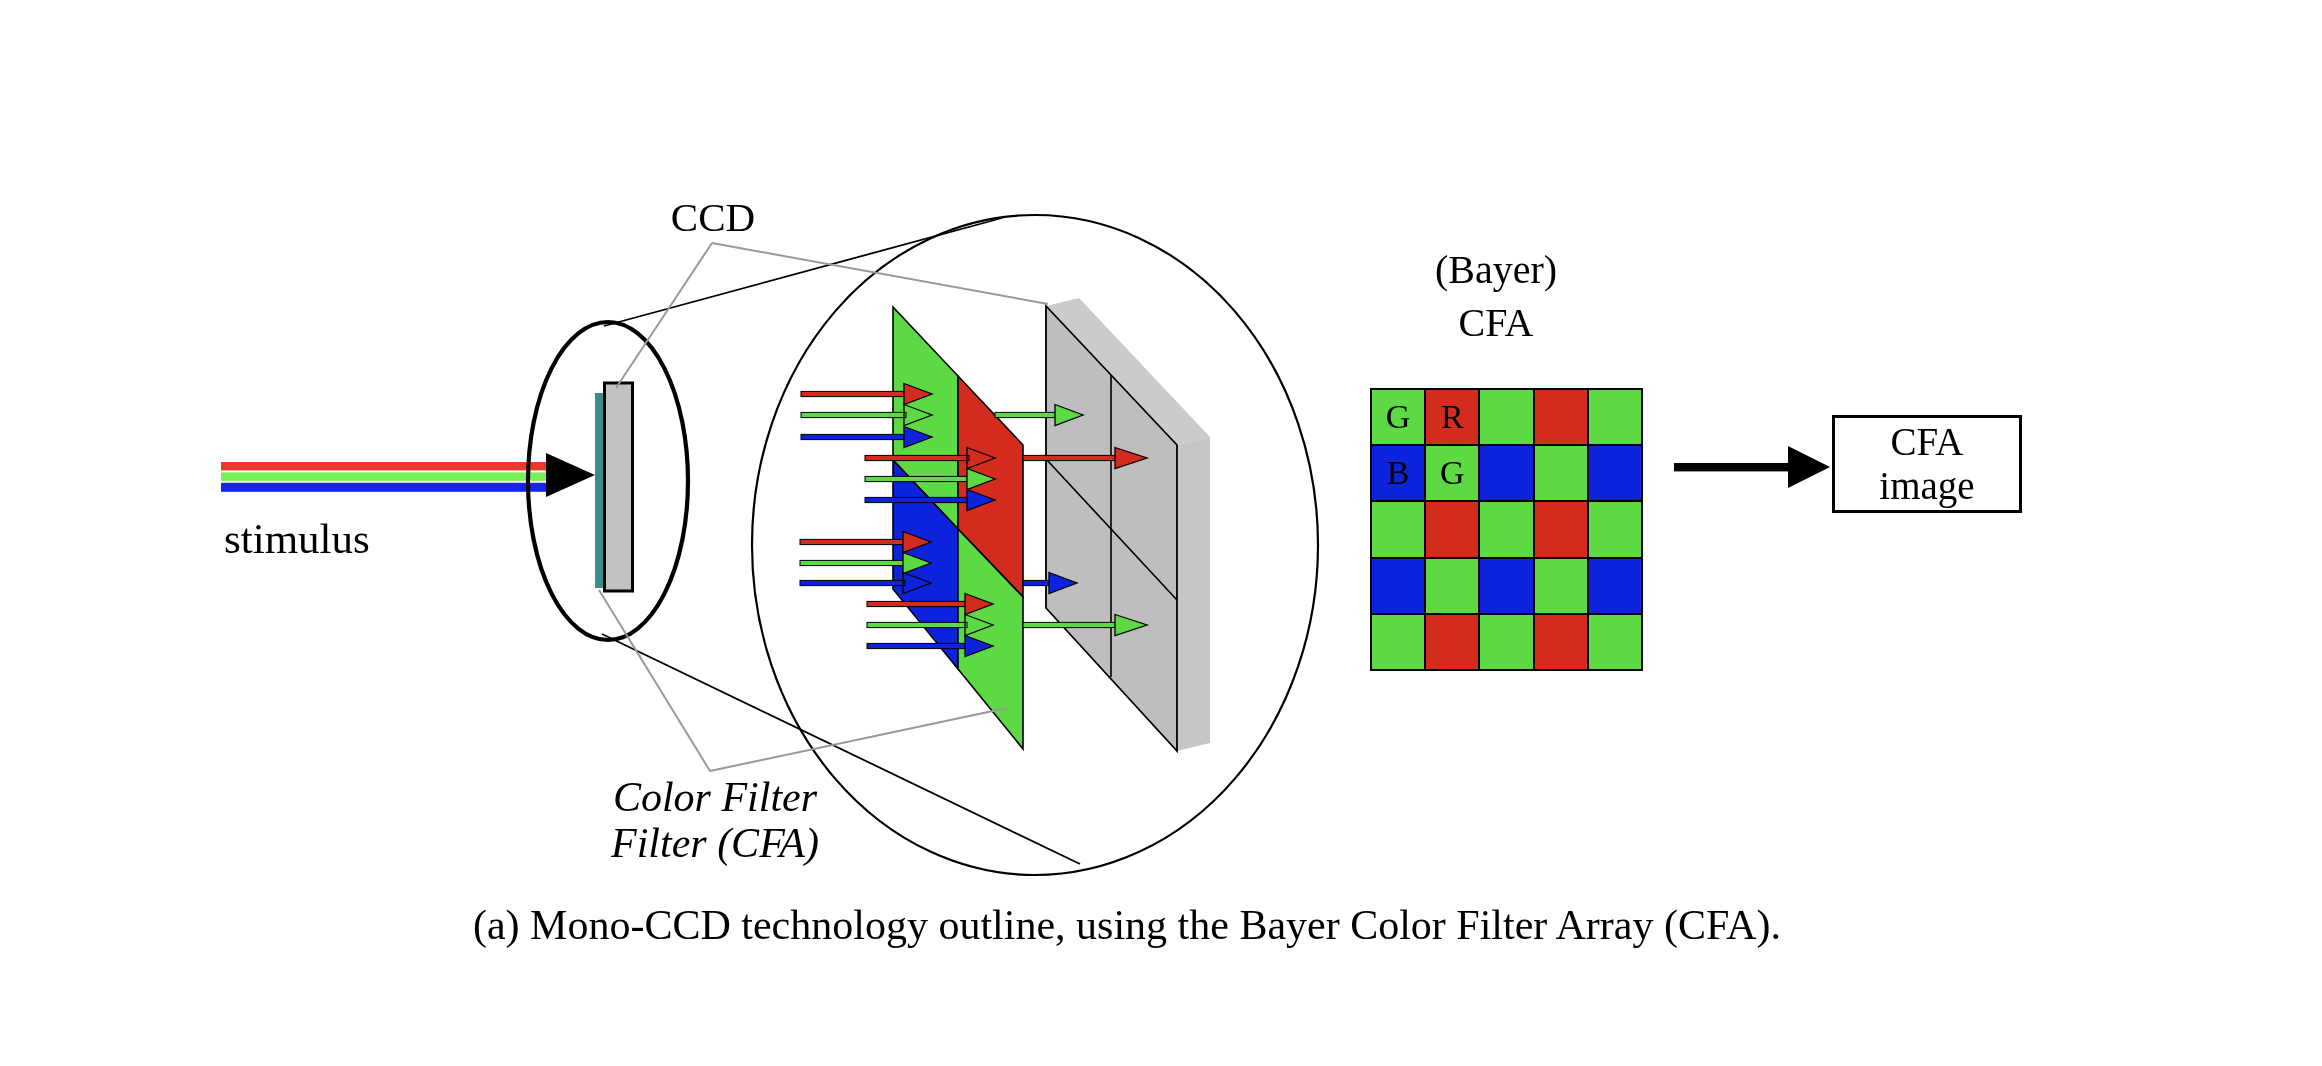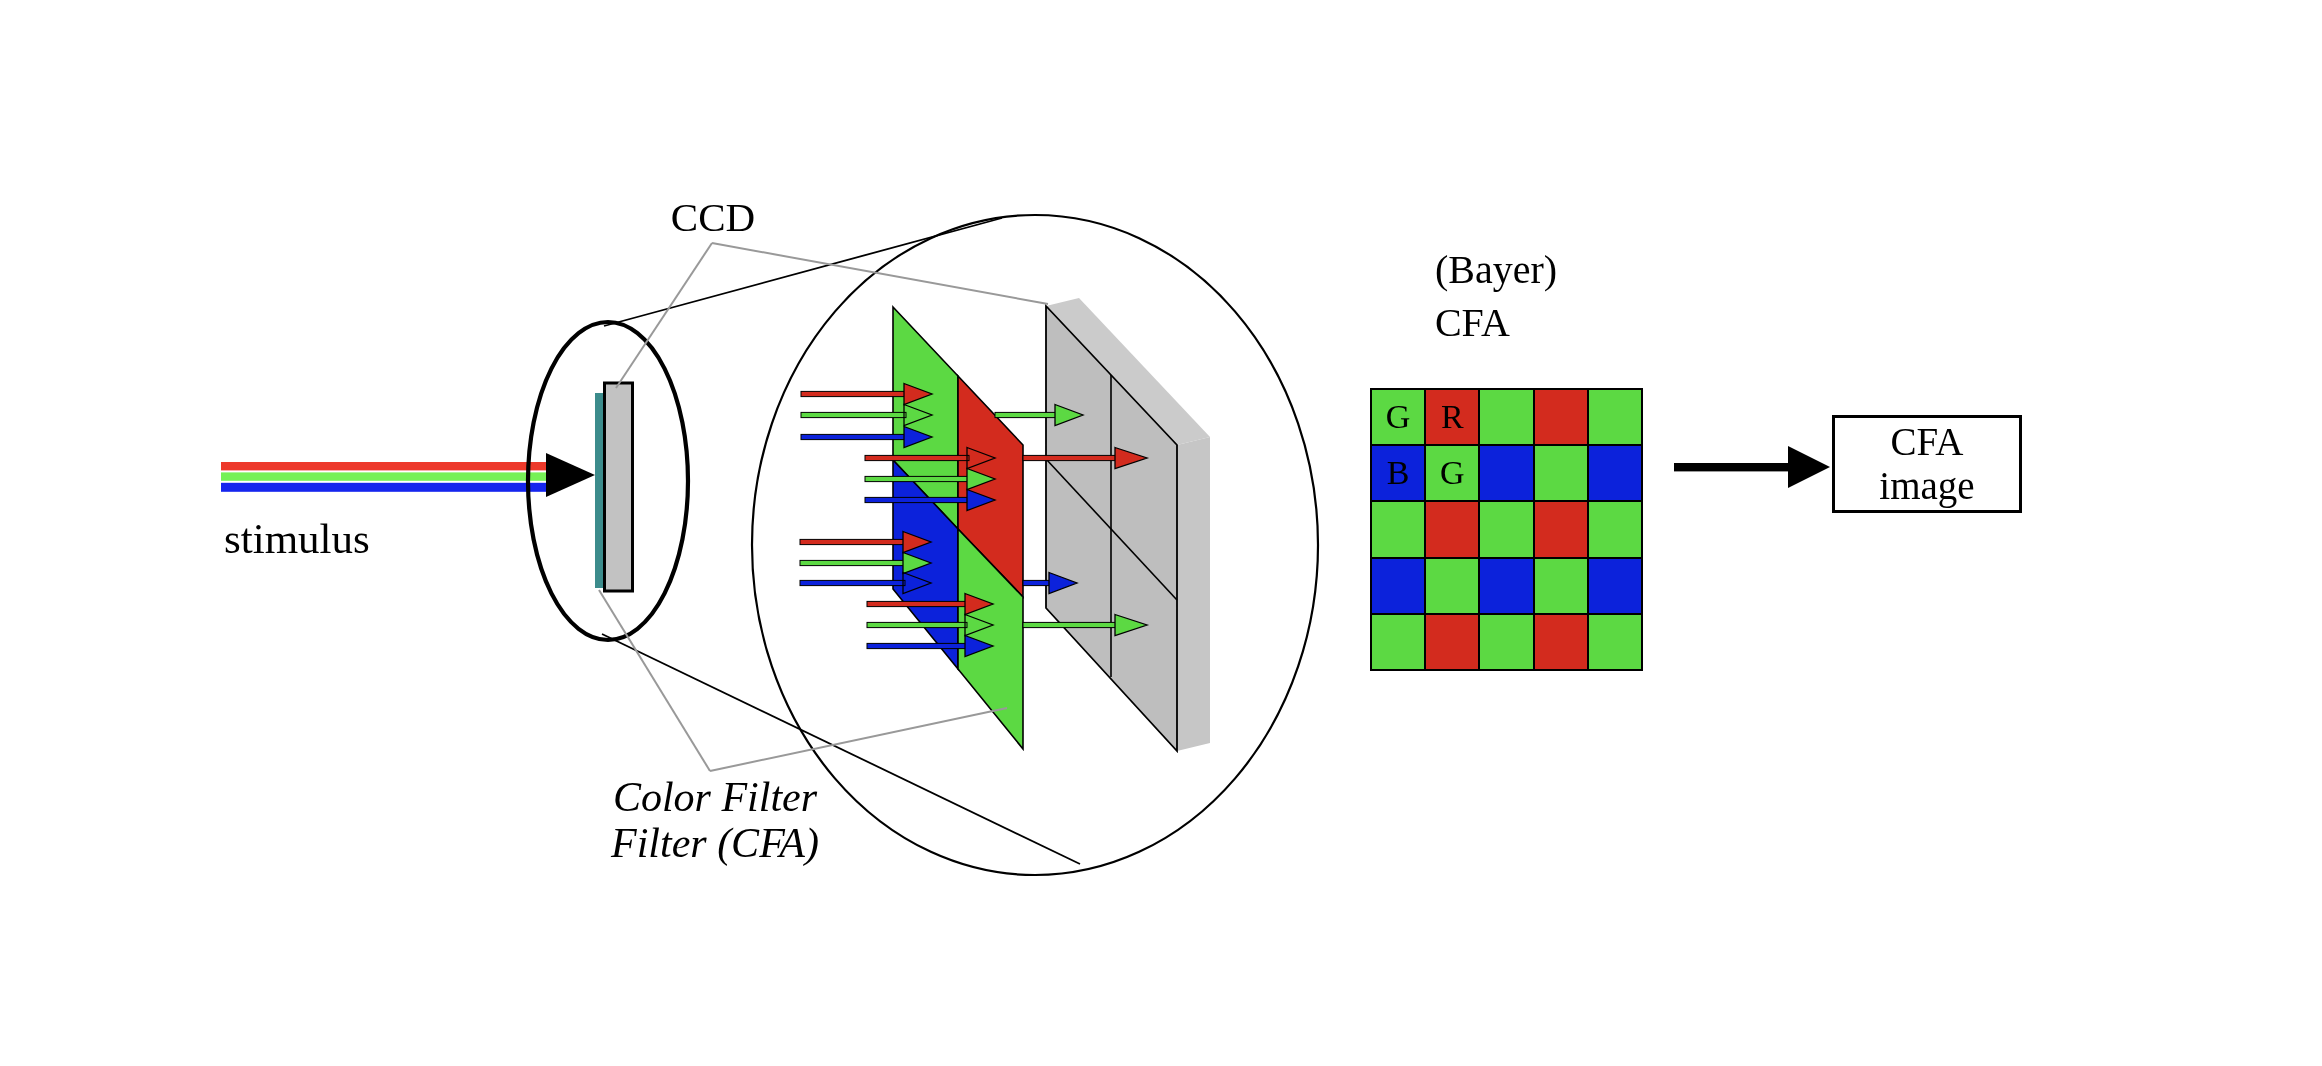--- a/index.html
+++ b/index.html
@@ -5,21 +5,21 @@
   html,body{margin:0;padding:0;background:#ffffff;}
   .canvas{
     position:relative;width:2322px;height:1066px;background:#ffffff;
     font-family:"Liberation Serif","DejaVu Serif",serif;color:#000;overflow:hidden;
   }
   svg.art{position:absolute;left:0;top:0;}
   .lbl{position:absolute;white-space:pre;color:#000;}
   .lbl-stimulus{left:224px;top:514px;font-size:43px;}
   .lbl-ccd{left:713px;top:170px;font-size:41px;transform:translateX(-50%);margin-top:23px;}
   .lbl-cfa-array{left:715px;top:774px;font-size:42px;line-height:46px;transform:translateX(-50%);text-align:center;font-style:italic;}
-  .lbl-bayer{left:1496px;top:243px;font-size:40px;line-height:53px;transform:translateX(-50%);text-align:left;}
+  .lbl-bayer{left:1496px;top:243px;font-size:40px;line-height:53px;transform:translateX(-50%);text-align:center;}
   .caption{left:1127px;top:901px;font-size:42px;transform:translateX(-50%);}
   .cfa-image-box{
     position:absolute;left:1832px;top:415px;width:190px;height:98px;box-sizing:border-box;
     border:3px solid #000;background:#fff;display:flex;flex-direction:column;
     align-items:center;justify-content:center;font-size:39px;line-height:44px;
   }
   .bayer-grid{
     position:absolute;left:1370px;top:388px;width:273px;height:283px;box-sizing:border-box;
     border:2.5px solid #000;background:#000;display:grid;
     grid-template-columns:repeat(5,1fr);grid-template-rows:repeat(5,1fr);gap:2px;
@@ -149,13 +149,14 @@
       <div class="cell c-G"></div>
       <div class="cell c-R"></div>
       <div class="cell c-G"></div>
     </div>
 
   <div class="cfa-image-box">
     <span>CFA</span>
     <span>image</span>
   </div>
 
+  <div class="lbl caption">(a) Mono-CCD technology outline, using the Bayer Color Filter Array (CFA).</div>
 </div>
 
 </body></html>

